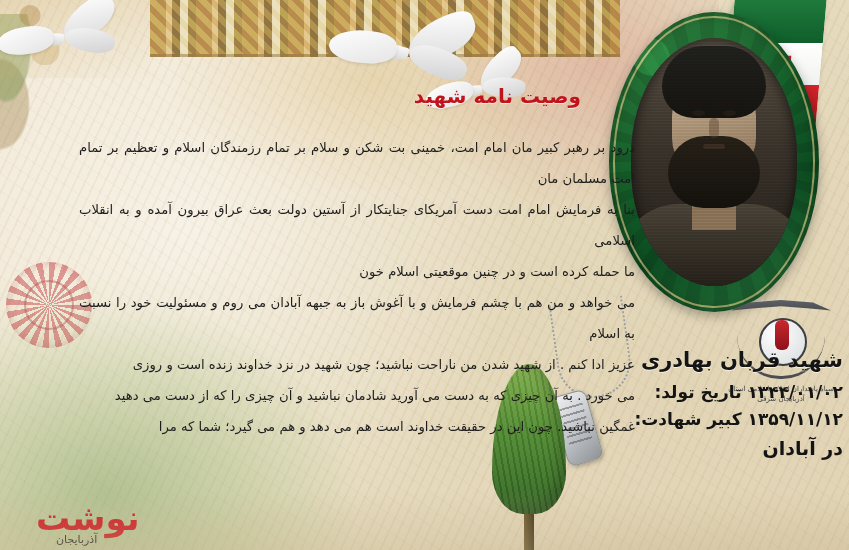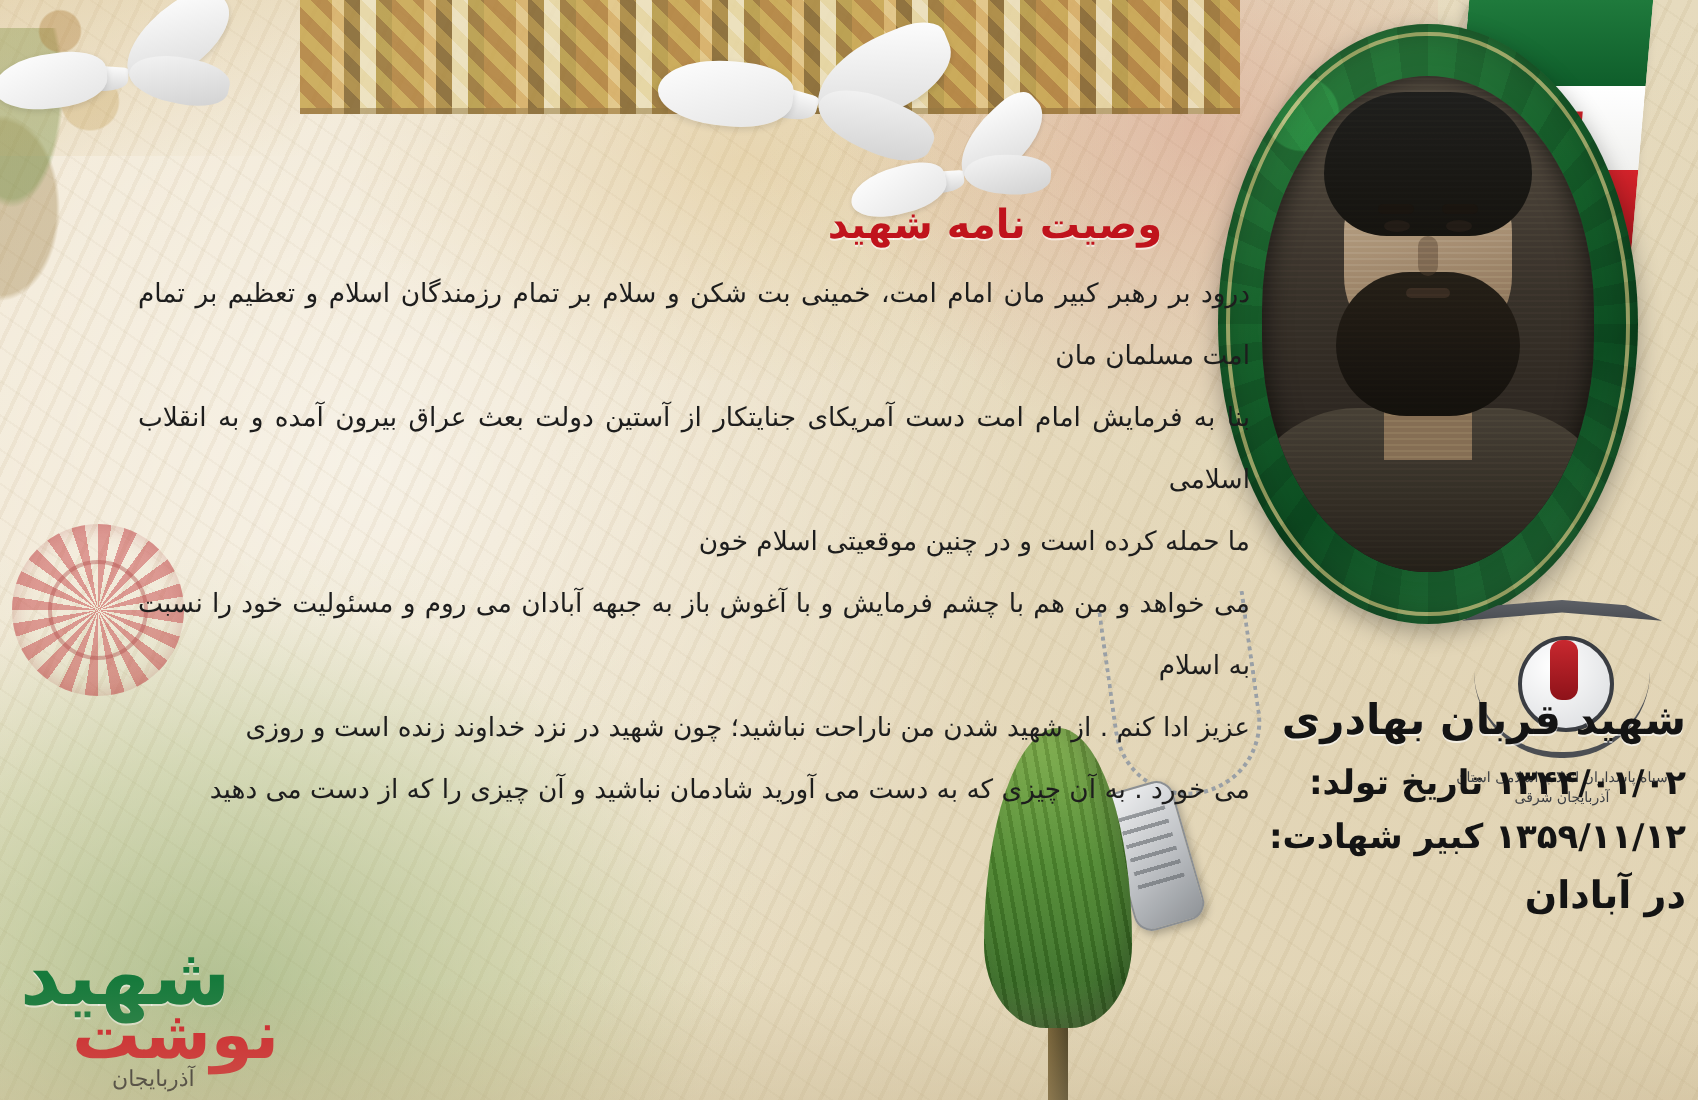--- a/index.html
+++ b/index.html
@@ -270,27 +270,27 @@
     position:absolute;left:30px;top:34px;
     font-size:34px;font-weight:bold;color:#cf1f27;
   }
   .shahid-logo .sub{
     position:absolute;left:50px;bottom:2px;
     font-size:11px;color:#2b2b2b;
   }
 
   
   .will-title{
-    position:absolute;right:268px;top:100px;
+    position:absolute;right:268px;top:84px;
     font-size:20px;font-weight:bold;color:#c0131c;
     letter-spacing:1px;
     text-shadow:0 1px 0 rgba(255,255,255,0.6);
   }
   .will-body{
-    position:absolute;right:224px;top:132px;width:556px;
+    position:absolute;right:214px;top:132px;width:556px;
     text-align:justify;
     color:#1d1d1d;
     font-size:13.2px;
     line-height:31px;
     direction:rtl;
   }
   .will-body p{margin:0;padding:0;}
 
   
   .info-col{
@@ -416,35 +416,35 @@
 
   <div class="will-title">وصیت نامه شهید</div>
 
   <div class="will-body">
     <p>درود بر رهبر کبیر مان امام امت، خمینی بت شکن و سلام بر تمام رزمندگان اسلام و تعظیم بر تمام امت مسلمان مان</p>
     <p>بنا به فرمایش امام امت دست آمریکای جنایتکار از آستین دولت بعث عراق بیرون آمده و به انقلاب اسلامی</p>
     <p>ما حمله کرده است و در چنین موقعیتی اسلام خون</p>
     <p>می خواهد و من هم با چشم فرمایش و با آغوش باز به جبهه آبادان می روم و مسئولیت خود را نسبت به اسلام</p>
     <p>عزیز ادا کنم . از شهید شدن من ناراحت نباشید؛ چون شهید در نزد خداوند زنده است و روزی</p>
     <p>می خورد . به آن چیزی که به دست می آورید شادمان نباشید و آن چیزی را که از دست می دهید</p>
+    <p>غمگین نباشید. چون این در حقیقت خداوند است هم می دهد و هم می گیرد؛ شما که مرا</p>
   </div>
 
   <div class="info-col">
     <div class="martyr-name">شهید قربان بهادری</div>
     <div class="info-row">
       <span class="value">۱۳۴۴/۰۱/۰۲</span>
       <span class="label">تاریخ تولد:</span>
     </div>
     <div class="info-row">
       <span class="value">۱۳۵۹/۱۱/۱۲</span>
       <span class="label">کبیر شهادت:</span>
     </div>
     <div class="place">در آبادان</div>
   </div>
 
   <div class="shahid-logo">
-    <div class="word">شهید</div>
     <div class="word2">نوشت</div>
     <div class="sub">آذربایجان</div>
   </div>
 
   <div class="bottom-shadow"></div>
 </div>
 
 </body></html>

